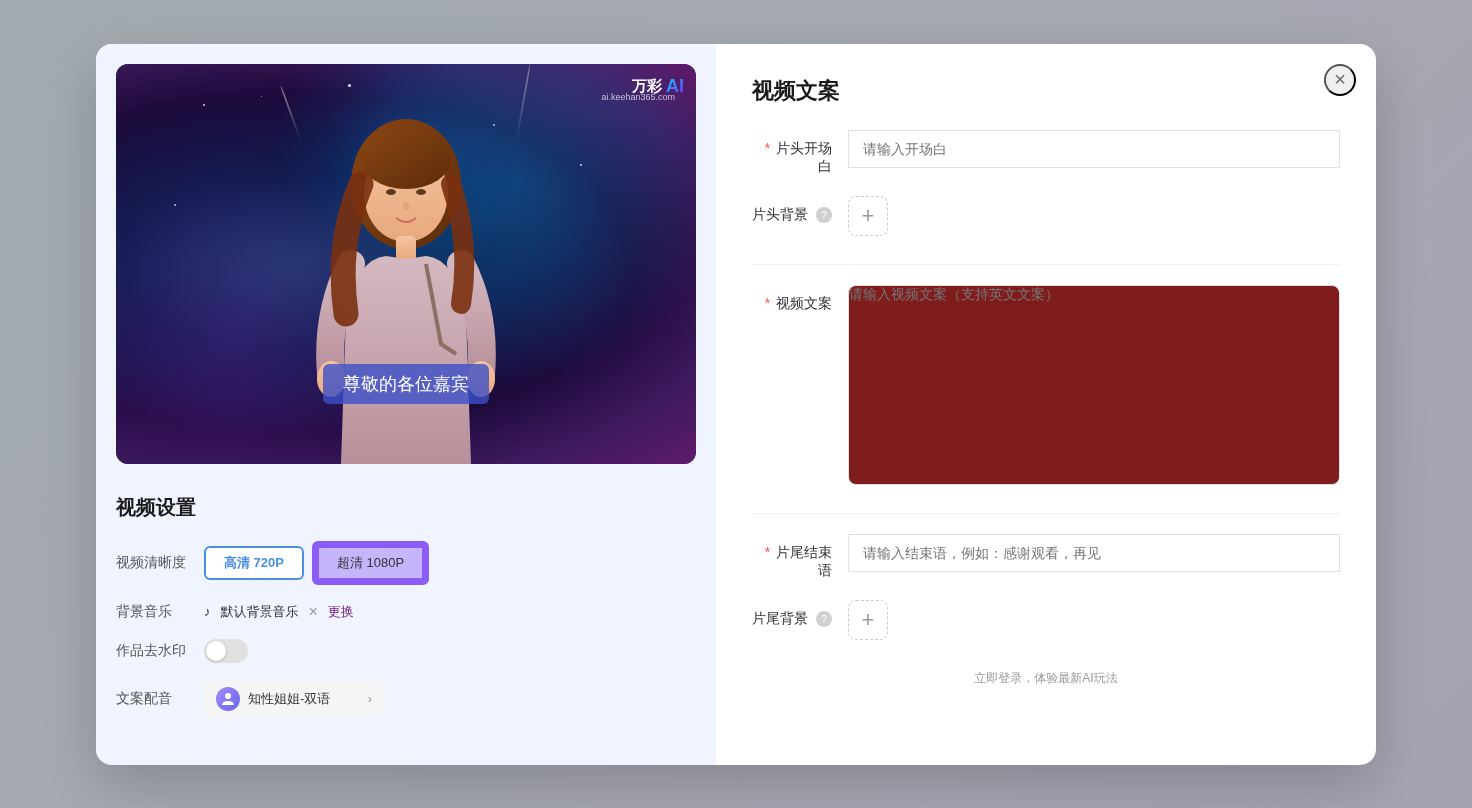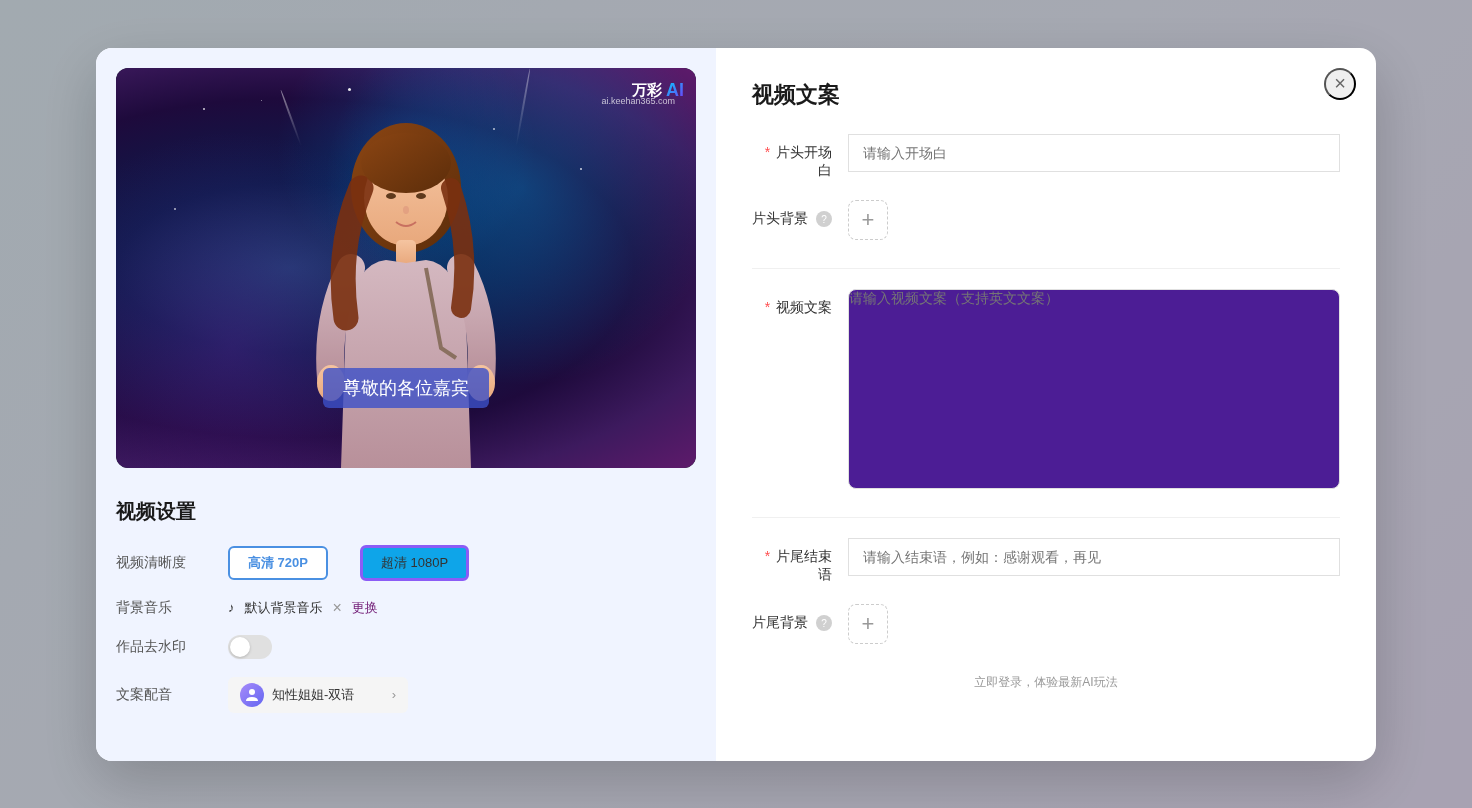--- a/index.html
+++ b/index.html
@@ -126,37 +126,37 @@
       font-size: 20px;
       font-weight: 700;
       color: #1a1a1a;
       margin-bottom: 20px;
     }
 
     .setting-row {
       display: flex;
       align-items: center;
       margin-bottom: 18px;
-      gap: 32px;
+      gap: 8px;
     }
 
     .setting-label {
       width: 80px;
       font-size: 14px;
       color: #555;
       flex-shrink: 0;
     }
 
     .quality-btn {
       padding: 6px 18px;
       border-radius: 6px;
       font-size: 13px;
       cursor: pointer;
-      border: 3px solid #8b5cf6;
-      background: #0ea5e9;
+      border: 7px solid #8b5cf6;
+      background: #c4b5fd;
       color: #333;
     }
 
     .quality-btn.active {
       background: white;
       border: 2px solid #4a90e2;
       color: #4a90e2;
       font-weight: 600;
     }
 
@@ -308,21 +308,21 @@
       background: white;
     }
 
     .textarea-input {
       flex: 1;
       border: 1px solid #e0e0e0;
       border-radius: 8px;
       font-size: 14px;
       color: #999;
       outline: none;
-      background: #4c1d95;
+      background: #7f1d1d;
       height: 200px;
       resize: none;
     }
 
     .add-btn {
       width: 40px;
       height: 40px;
       border: 1px dashed #ccc;
       border-radius: 8px;
       background: white;

